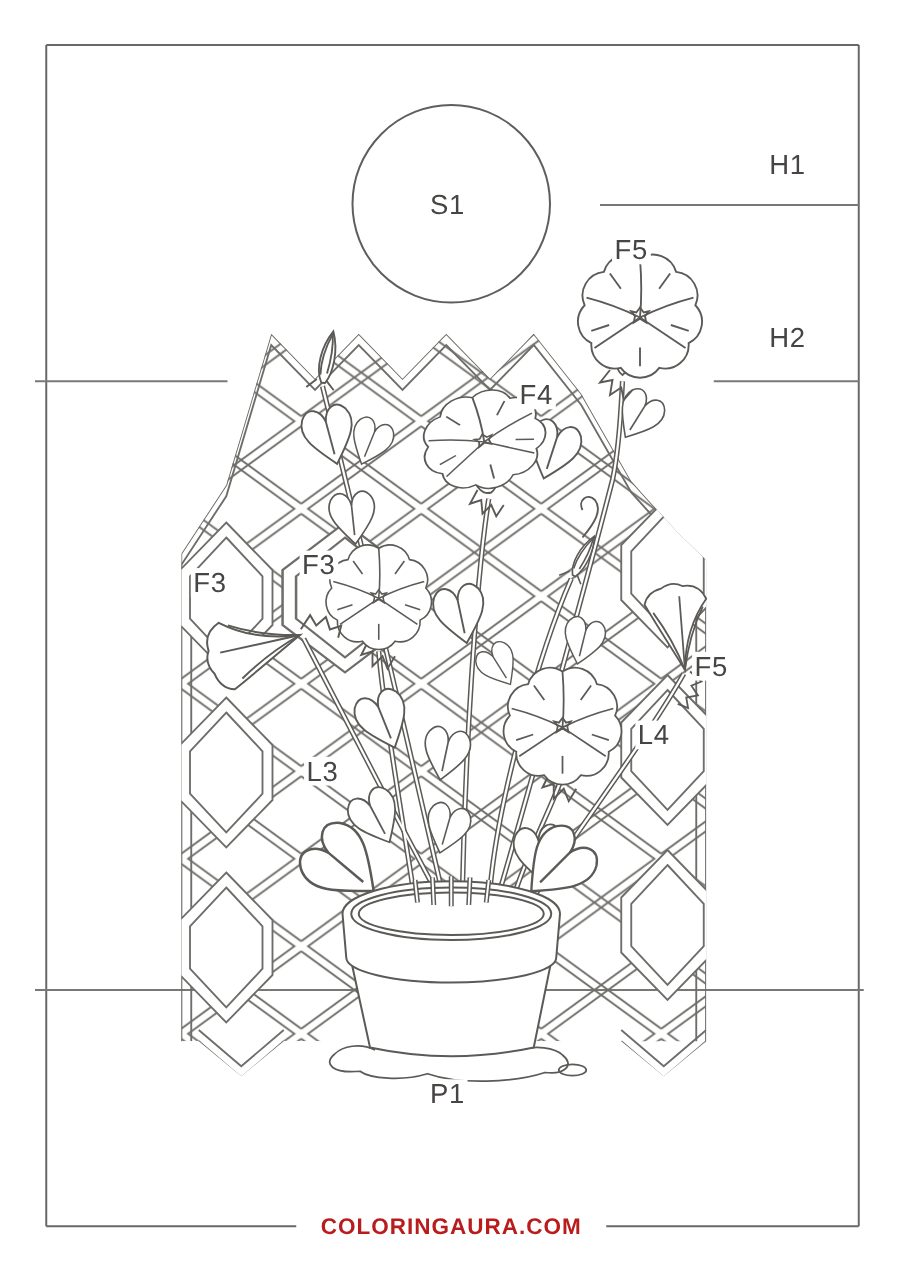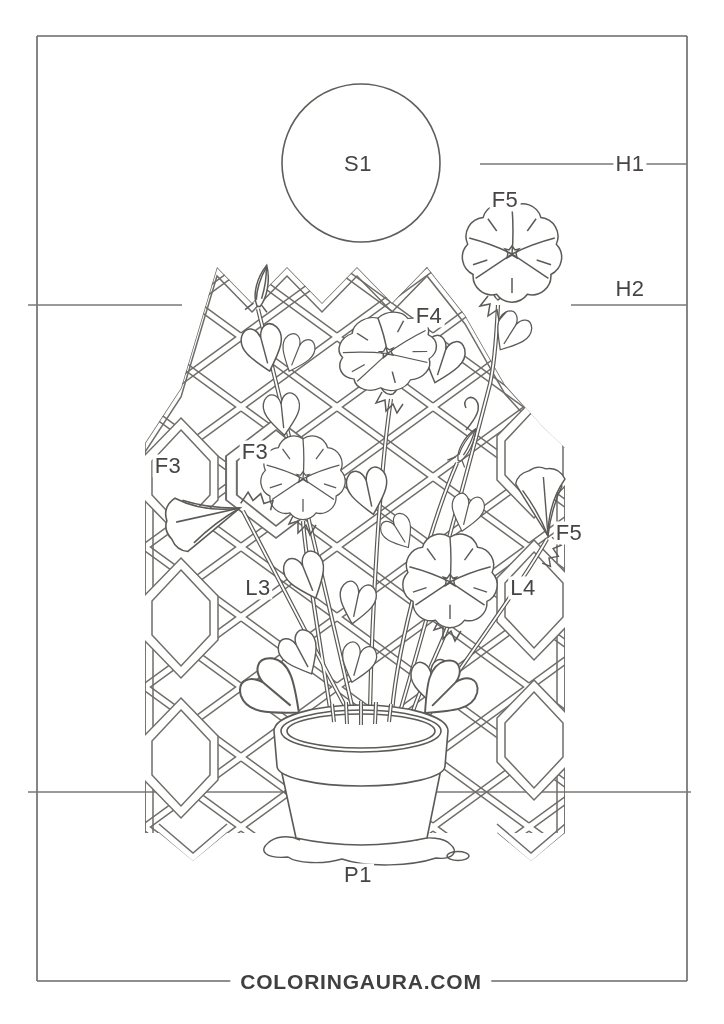--- a/index.html
+++ b/index.html
@@ -3,22 +3,22 @@
 <meta charset="utf-8">
 <style>
   html,body{margin:0;padding:0;background:#ffffff;}
   #page{position:relative;width:724px;height:1024px;background:#ffffff;overflow:hidden;
         font-family:"Liberation Sans",sans-serif;}
   #art{position:absolute;left:0;top:0;}
   .lbl{position:absolute;transform:translate(-50%,-50%);
        font-family:"Liberation Sans",sans-serif;font-size:22px;color:#474543;
        letter-spacing:0.5px;background:#ffffff;padding:0 2px;line-height:1.05;white-space:nowrap;}
   .footer{position:absolute;transform:translate(-50%,-50%);
-       font-family:"Liberation Sans",sans-serif;font-weight:bold;font-size:21px;
-       color:#404040;letter-spacing:0.8px;background:#ffffff;padding:0 10px;white-space:nowrap;}
+       font-family:"Liberation Sans",sans-serif;font-weight:bold;font-size:18px;
+       color:#b91c1c;letter-spacing:0.8px;background:#ffffff;padding:0 10px;white-space:nowrap;}
 </style>
 </head>
 <body>
 
 <div id="page">
 
 <svg id="art" width="724" height="1024" viewBox="0 0 724 1024">
   <defs>
     <clipPath id="trellisClip">
       <polygon points="145,443 181,388 217,267 252,303 287,267 322,303 357,267 392,303 427,267
@@ -233,25 +233,25 @@
       <line x1="332" y1="704" x2="334" y2="722"></line>
       <line x1="346" y1="702" x2="347" y2="724"></line>
       <line x1="361" y1="701" x2="361" y2="725"></line>
       <line x1="376" y1="702" x2="375" y2="724"></line>
       <line x1="391" y1="704" x2="389" y2="722"></line>
     </g>
   </g>
 </svg>
 
   <span class="lbl" style="left:358px;top:164px">S1</span>
-  <span class="lbl" style="left:630px;top:164px">H1</span>
+  <span class="lbl" style="left:630px;top:132px">H1</span>
   <span class="lbl" style="left:505px;top:200px">F5</span>
   <span class="lbl" style="left:429px;top:316px">F4</span>
-  <span class="lbl" style="left:630px;top:289px">H2</span>
+  <span class="lbl" style="left:630px;top:270px">H2</span>
   <span class="lbl" style="left:168px;top:466px">F3</span>
   <span class="lbl" style="left:255px;top:452px">F3</span>
   <span class="lbl" style="left:569px;top:533px">F5</span>
   <span class="lbl" style="left:523px;top:588px">L4</span>
-  <span class="lbl" style="left:258px;top:588px">L3</span>
+  <span class="lbl" style="left:258px;top:617px">L3</span>
   <span class="lbl" style="left:358px;top:875px">P1</span>
 
   <span class="footer" style="left:361px;top:982px">COLORINGAURA.COM</span>
 </div>
 
 </body></html>

